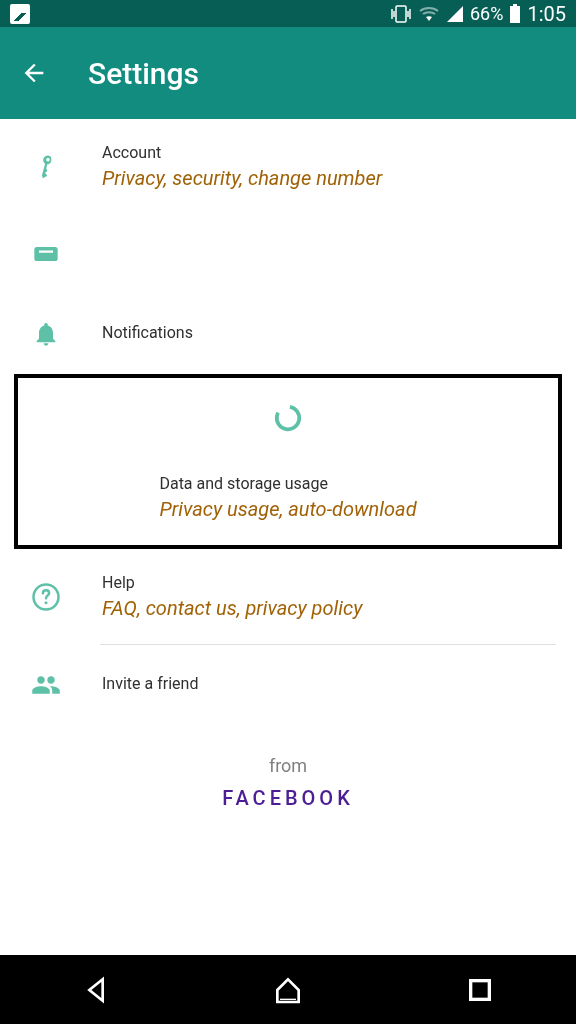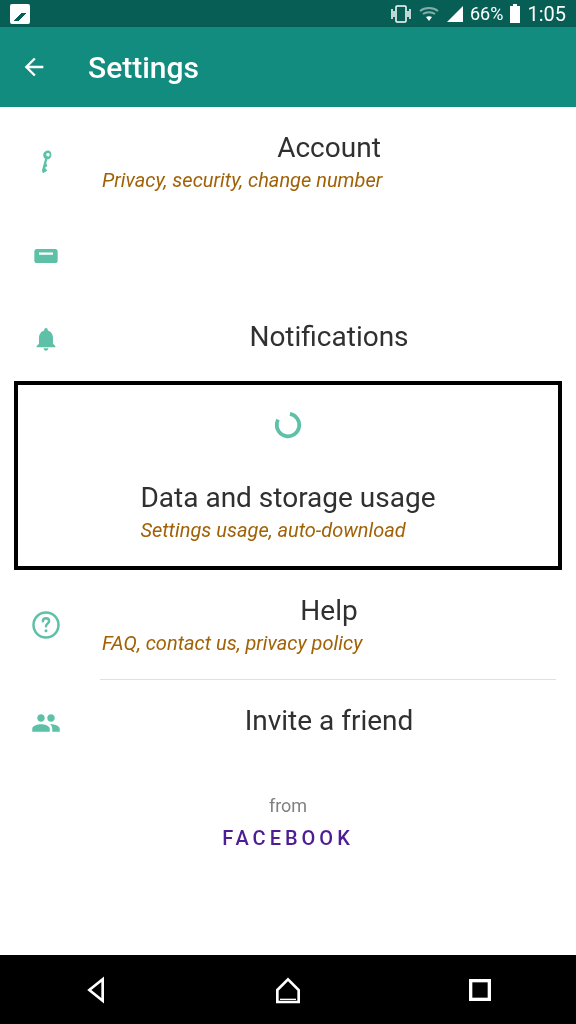--- a/index.html
+++ b/index.html
@@ -44,21 +44,21 @@
     .picture-icon::after {
       content: '';
       position: absolute;
       bottom: 3px;
       left: 3px;
       right: 3px;
       height: 8px;
       background: linear-gradient(135deg, transparent 40%, #075E54 40%, #075E54 60%, transparent 60%);
     }
     .app-bar {
-      height: 80px;
+      height: 92px;
       background: #128C7E;
       display: flex;
       align-items: center;
       padding: 0 20px;
       gap: 40px;
       box-shadow: 0 2px 4px rgba(0,0,0,0.2);
     }
     .back-arrow {
       width: 28px;
       height: 28px;
@@ -89,25 +89,24 @@
       height: 32px;
       display: flex;
       align-items: center;
       justify-content: center;
       flex-shrink: 0;
     }
     .item-text {
       flex: 1;
     }
     .item-title {
-      font-size: 28px;
+      font-size: 16px;
       color: #303030;
       font-weight: 400;
       margin-bottom: 4px;
-      text-align: center;
     }
     .item-subtitle {
       font-size: 20px;
       color: #a16207;
       font-style: italic;
     }
     .divider {
       height: 1px;
       background: #e0e0e0;
       margin-left: 100px;
@@ -219,21 +218,21 @@
   </div>
 
   <div class="settings-item highlighted">
     <div class="item-icon">
       <svg width="30" height="30" viewBox="0 0 24 24" fill="none">
         <circle cx="12" cy="12" r="9" stroke="#5EC1A7" stroke-width="3" fill="none" stroke-dasharray="45 12" transform="rotate(-80 12 12)"></circle>
       </svg>
     </div>
     <div class="item-text">
       <div class="item-title">Data and storage usage</div>
-      <div class="item-subtitle">Settings usage, auto-download</div>
+      <div class="item-subtitle">Privacy usage, auto-download</div>
     </div>
   </div>
 
   <div class="settings-item">
     <div class="item-icon">
       <svg width="30" height="30" viewBox="0 0 24 24" fill="none">
         <circle cx="12" cy="12" r="10" stroke="#5EC1A7" stroke-width="2" fill="none"></circle>
         <path d="M9.5 9 C9.5 7.5 10.6 6.5 12 6.5 C13.4 6.5 14.5 7.5 14.5 9 C14.5 10.5 12 11 12 13" stroke="#5EC1A7" stroke-width="2" fill="none" stroke-linecap="round"></path>
         <circle cx="12" cy="16.5" r="1.2" fill="#5EC1A7"></circle>
       </svg>

